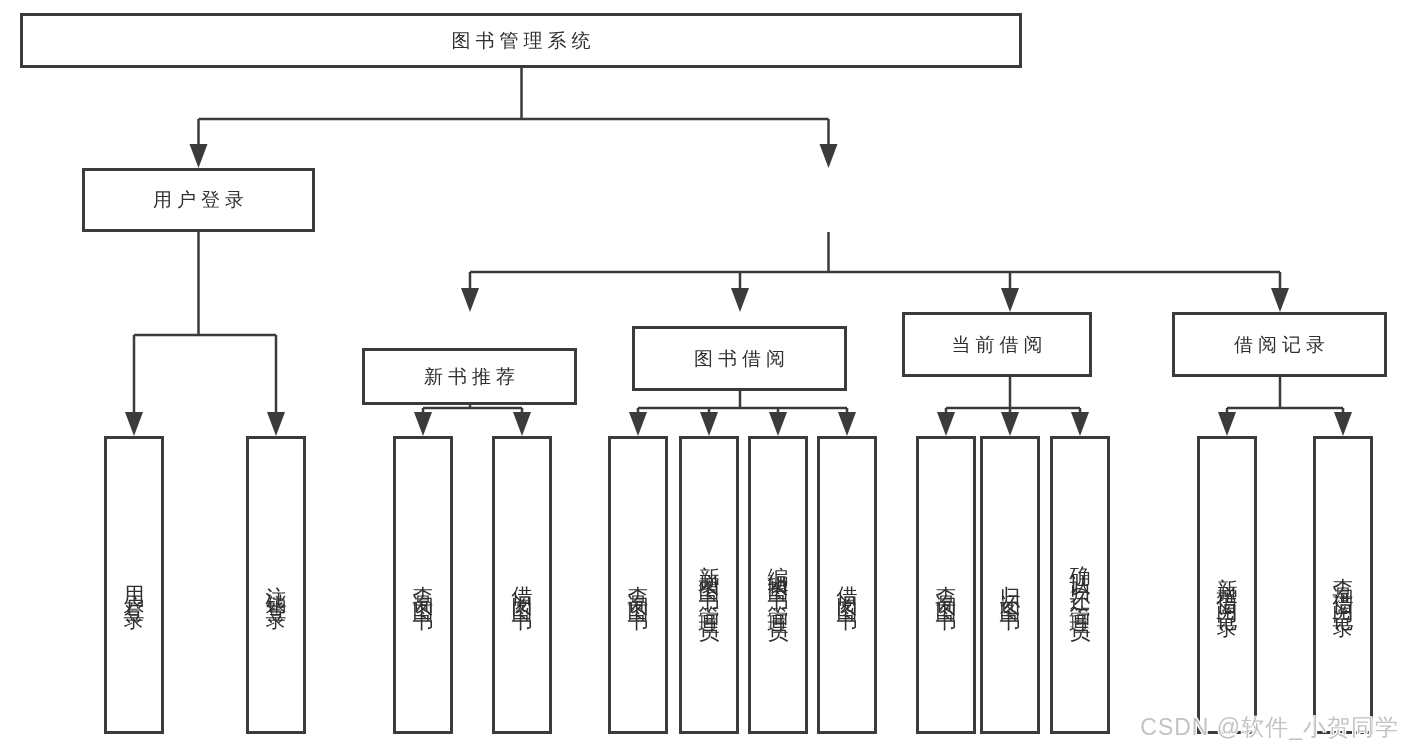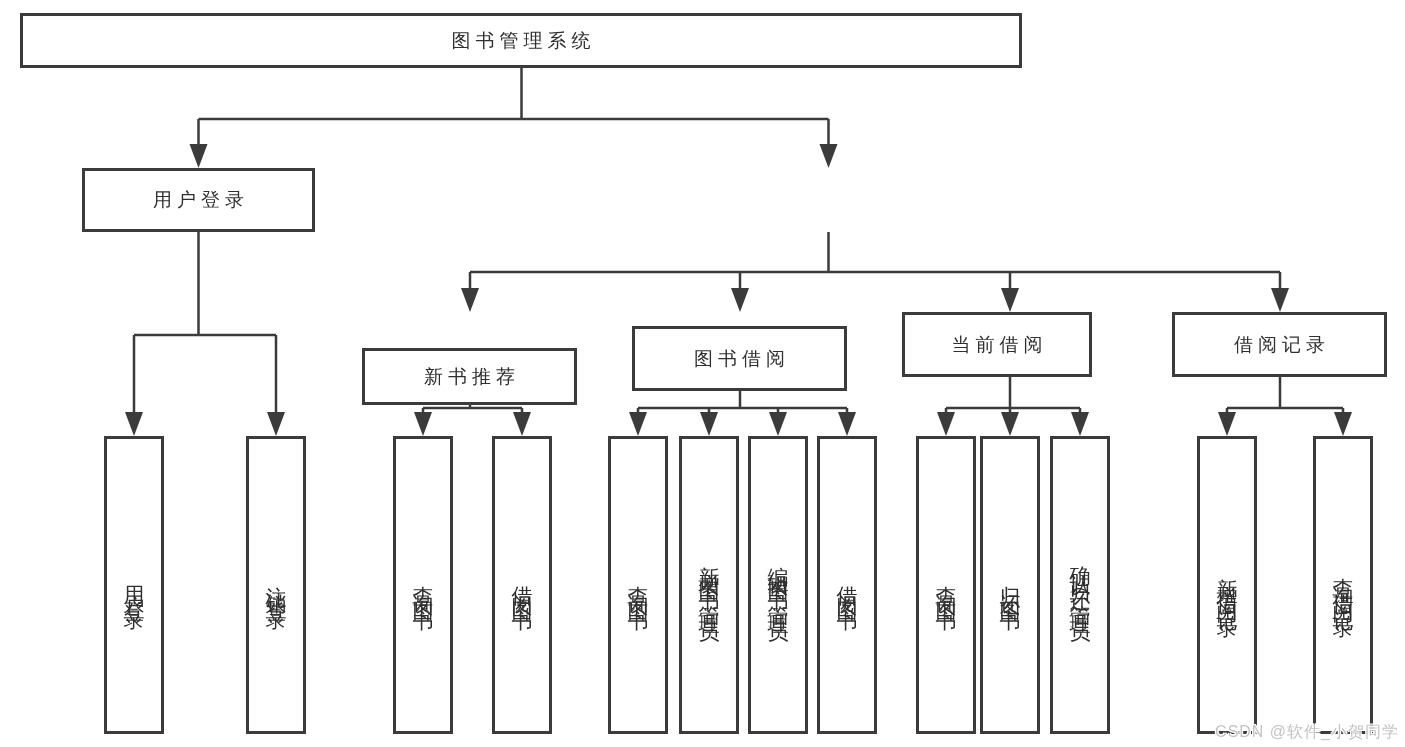--- a/index.html
+++ b/index.html
@@ -34,21 +34,21 @@
   }
   .v-label{
     font-size:21px;
     letter-spacing:8px;
     white-space:nowrap;
   }
   .watermark{
     position:absolute;
     right:6px;
     bottom:4px;
-    font-size:16px;
+    font-size:23px;
     color:#c3c3c3;
     letter-spacing:1px;
     text-shadow:1px 1px 0 #ffffff,-1px -1px 0 #ffffff,1px -1px 0 #ffffff,-1px 1px 0 #ffffff;
     z-index:3;
     white-space:nowrap;
   }
 </style>
 </head>
 <body>
 

